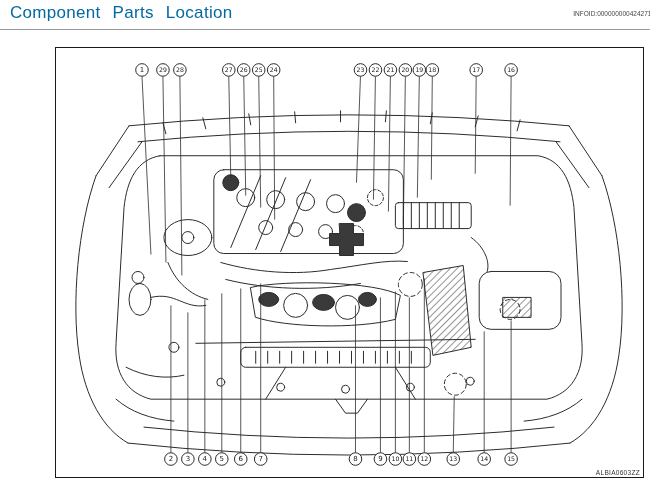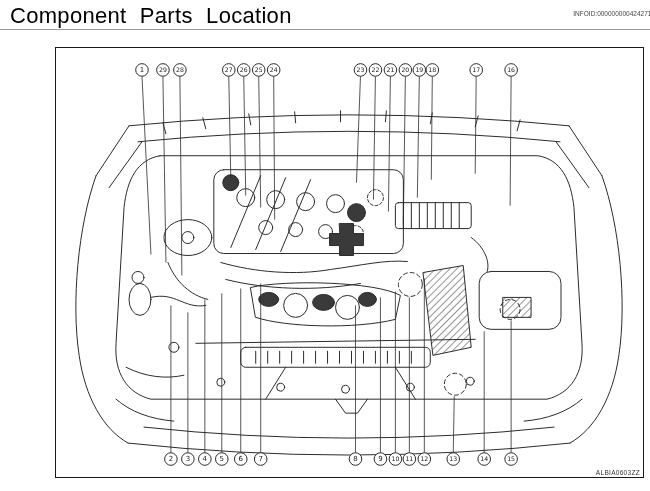--- a/index.html
+++ b/index.html
@@ -1,19 +1,19 @@
 <!DOCTYPE html>
 <html><head>
 <meta charset="utf-8">
 <style>
   html,body{margin:0;padding:0;background:#ffffff;}
   .page{position:relative;width:650px;height:491px;background:#fff;
         font-family:"Liberation Sans",sans-serif;overflow:hidden;}
-  .title{position:absolute;left:10px;top:3px;font-size:22px;font-weight:400;
-         color:#000000;word-spacing:7px;letter-spacing:.3px;margin:0;}
+  .title{position:absolute;left:10px;top:3px;font-size:17px;font-weight:400;
+         color:#0369a1;word-spacing:7px;letter-spacing:.3px;margin:0;}
   .infoid{position:absolute;right:-5px;top:10px;font-size:6.5px;color:#444;white-space:nowrap;}
   .rule{position:absolute;left:0;top:29px;width:650px;height:0;border-top:1px solid #9a9a9a;}
   .figure-box{position:absolute;left:55px;top:47px;width:587px;height:429px;
               border:1px solid #1a1a1a;background:#fff;}
   .figcode{position:absolute;right:3px;bottom:1px;font-size:6.5px;color:#333;letter-spacing:.3px;}
   svg{display:block;}
 </style>
 </head>
 <body>
 

